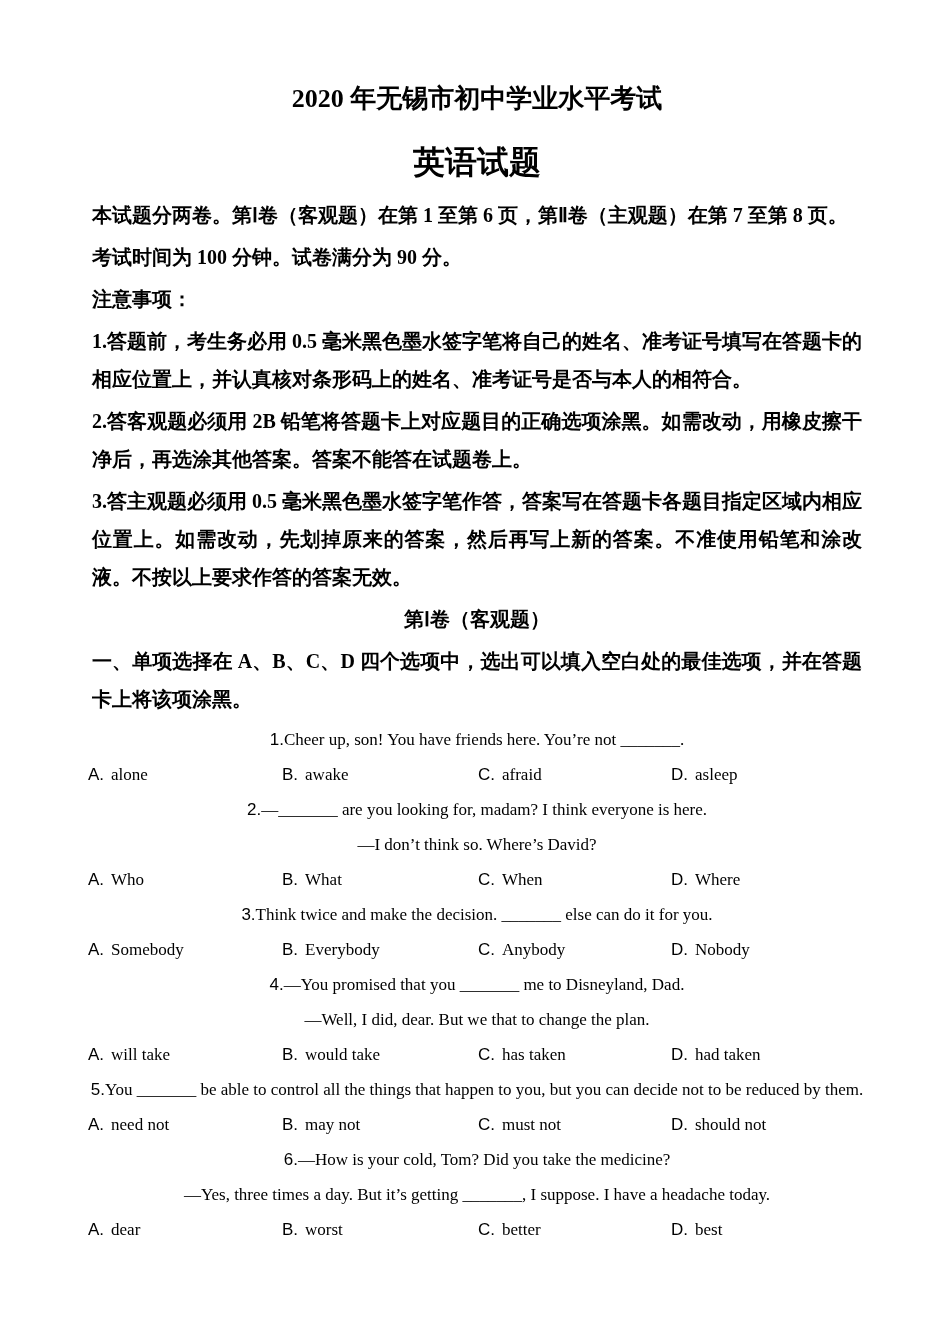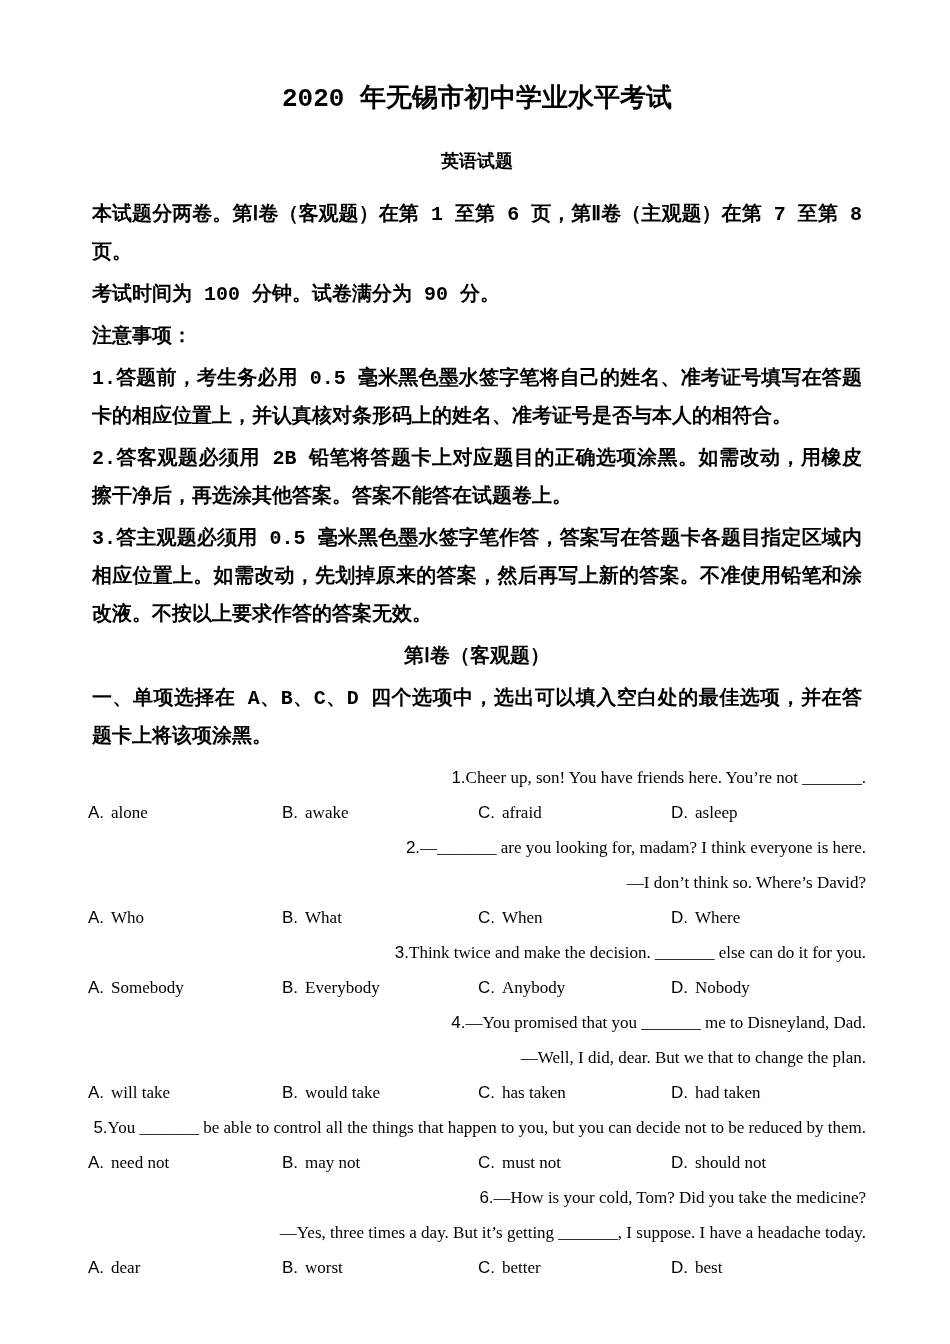--- a/index.html
+++ b/index.html
@@ -12,32 +12,32 @@
     width: 950px;
     height: 1344px;
     background: #ffffff;
     color: #000000;
     box-sizing: border-box;
     padding: 0 84px 0 88px;
     overflow: hidden;
   }
   
   .cn {
-    font-family: Liberation Mono, monospace;
+    font-family: Liberation Serif, serif;
     font-weight: 700;
   }
   .doc-title {
     padding-top: 82px;
     font-size: 26px;
     line-height: 34px;
     text-align: center;
   }
   .doc-subtitle {
     margin-top: 30px;
-    font-size: 18px;
+    font-size: 32px;
     line-height: 32px;
     text-align: center;
   }
   .cn-block {
     margin-top: 18px;
     font-size: 20px;
     line-height: 38px;
   }
   .cn-block p {
     margin: 4px;
@@ -49,21 +49,21 @@
   
   .en-block {
     font-family: "Liberation Serif", "DejaVu Serif", serif;
     font-weight: 400;
     font-size: 17px;
     line-height: 35px;
     margin-top: 0;
   }
   .en-block p {
     margin: 0;
-    text-align: right;
+    text-align: center;
   }
   .q-num, .opt-label {
     font-family: "Liberation Sans", "DejaVu Sans", sans-serif;
     font-size: 17px;
   }
   .opt-label {
     margin-right: 7px;
   }
   .options {
     display: grid;

